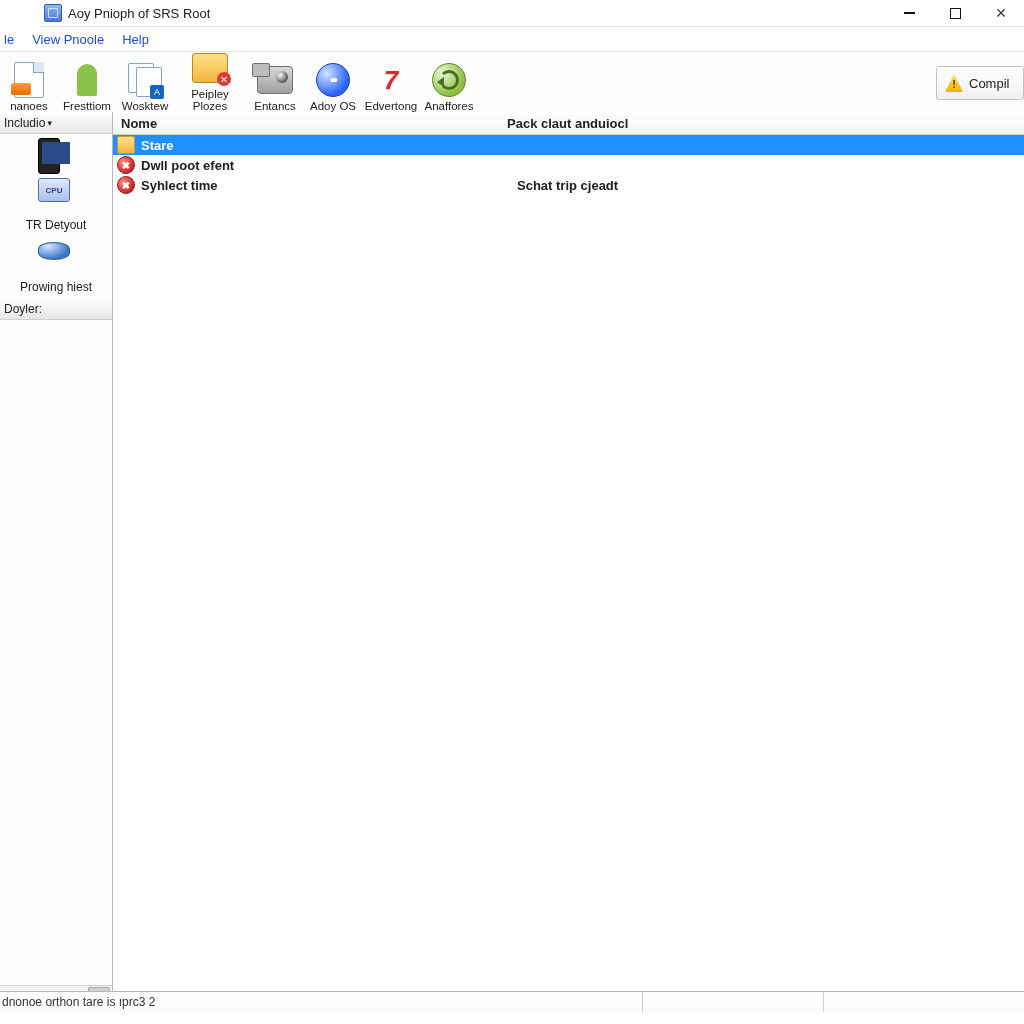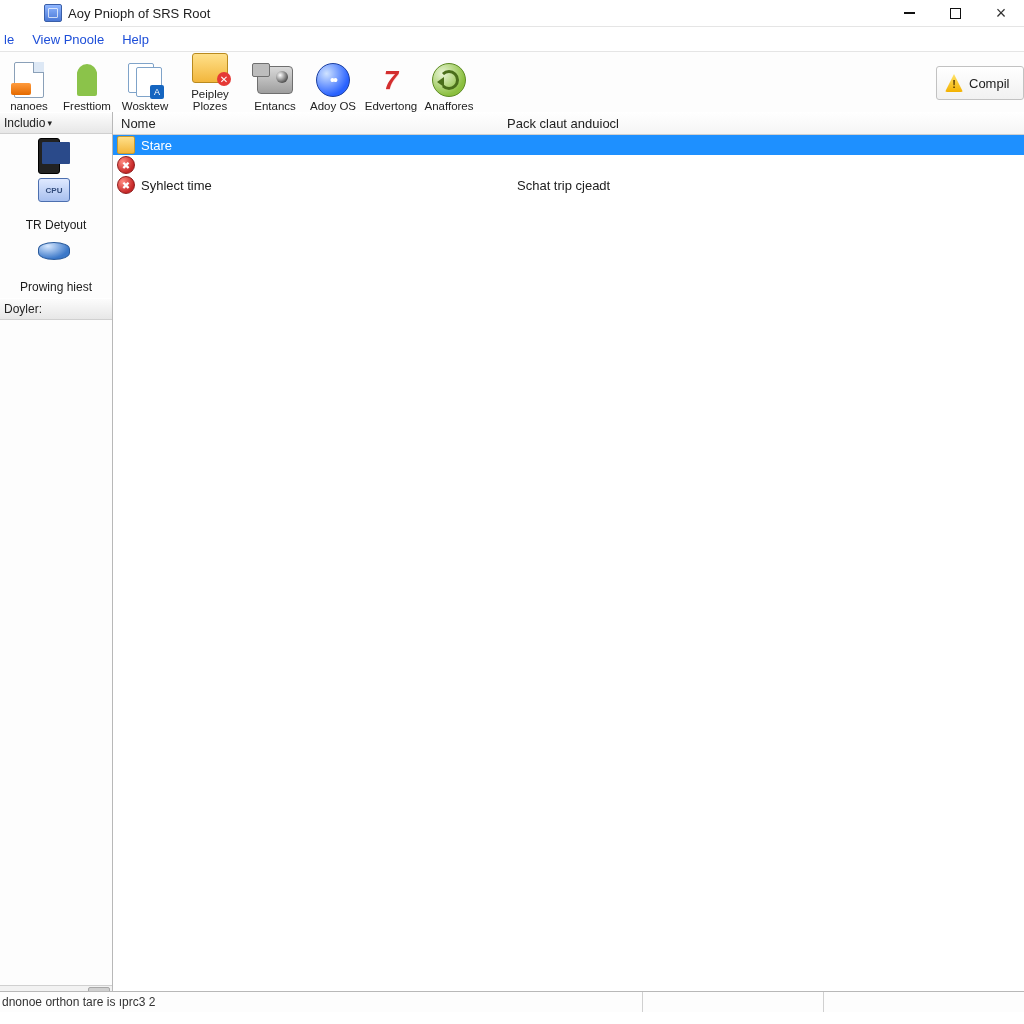--- a/index.html
+++ b/index.html
@@ -156,21 +156,21 @@
   .ic-phone:before{content:"";position:absolute;left:4px;right:4px;top:4px;height:22px;background:#2a4a8a;border-radius:1px;}
   .ic-chip{width:30px;height:22px;background:linear-gradient(#dfe9ff,#a8c0ef);border:1px solid #4c6faf;border-radius:3px;position:relative;}
   .ic-chip:after{content:"CPU";position:absolute;inset:0;display:flex;align-items:center;justify-content:center;font-size:8px;color:#304a7a;font-weight:bold;}
   .ic-disk{width:30px;height:16px;border-radius:50%/40%;background:radial-gradient(ellipse at 30% 20%,#d7e8ff,#3b78c9 70%);border:1px solid #295a9c;margin-top:8px;}
   .ic-file{width:26px;height:32px;background:#fff;border:1px solid #b8a977;border-radius:2px;position:relative;}
   .ic-file:before{content:"";position:absolute;left:4px;right:4px;top:6px;height:2px;background:#cbbf8a;box-shadow:0 5px 0 #cbbf8a,0 10px 0 #cbbf8a,0 15px 0 #cbbf8a;}
   .ic-file .pen{position:absolute;right:-4px;bottom:2px;width:14px;height:3px;background:#e0a545;transform:rotate(-40deg);border-radius:1px;}
   .ic-hdd{width:32px;height:24px;background:linear-gradient(#5aa2e0,#1f5fa5);border:1px solid #174a82;border-radius:3px;transform:perspective(80px) rotateX(25deg);}
 
   
-  .main{flex:1;display:flex;flex-direction:column;position:relative;background:#fff;}
+  .main{flex:1;display:flex;flex-direction:column;position:relative;background:#fff;font-weight:bold;}
   .list-head{
     height:22px;display:flex;align-items:center;
     background:linear-gradient(#ffffff,#f5f5f5);
     border-bottom:1px solid var(--divider);
     font-size:13px;color:#222;
   }
   .col-name{flex:0 0 380px;padding-left:8px;}
   .col-desc{flex:1;padding-left:6px;}
   .row{
     height:20px;display:flex;align-items:center;font-size:13px;
@@ -324,20 +324,21 @@
       <div class="col-name">Nome</div>
       <div class="col-desc">Pack claut anduiocl</div>
     </div>
 
     <div class="row selected">
       <div class="ic folder"></div>
       <div class="c-name">Stare</div>
     </div>
     <div class="row">
       <div class="ic err">✖</div>
+      <div class="c-desc">Dwll poot efent</div>
     </div>
     <div class="row">
       <div class="ic err">✖</div>
       <div class="c-name">Syhlect time</div>
       <div class="c-desc">Schat trip cjeadt</div>
     </div>
   </div>
 </div>
 
 <div class="statusbar">

